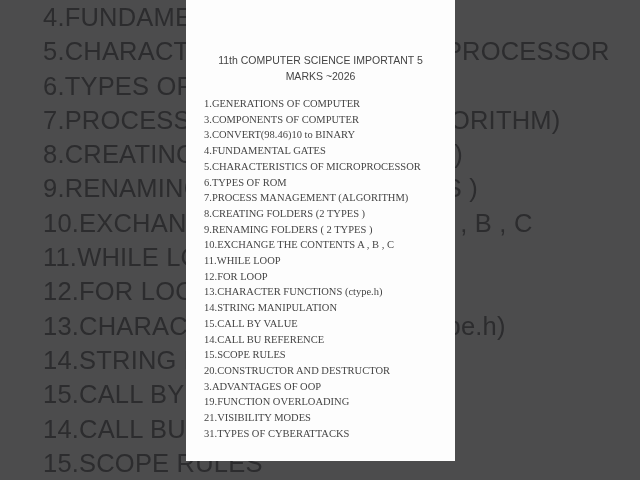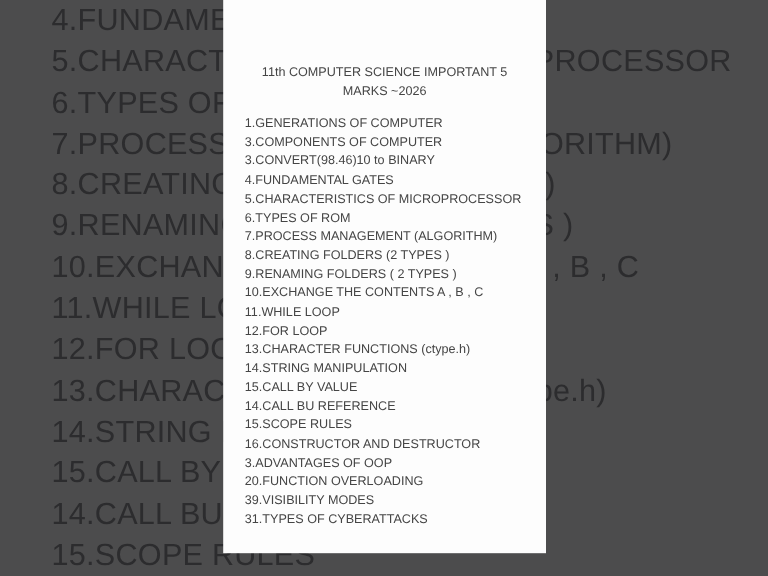--- a/index.html
+++ b/index.html
@@ -40,21 +40,21 @@
     text-align:center;
     font-size:10.5px;line-height:16px;
     padding:0 14px;
   }
   .panel-list{
     margin-top:12px;
     padding-left:18px;padding-right:6px;
     font-size:10.5px;line-height:15.7px;
     list-style:none;
   }
-  .panel-list .list-item{white-space:nowrap;}
+  .panel-list .list-item{white-space:nowrap;font-family:Liberation Serif, serif;}
 </style>
 </head>
 <body>
 
 <div class="stage">
 
   <div class="backdrop-text">
       <div class="bg-line">4.FUNDAMENTAL GATES</div>
       <div class="bg-line">5.CHARACTERISTICS OF MICROPROCESSOR</div>
       <div class="bg-line">6.TYPES OF ROM</div>
@@ -87,21 +87,21 @@
         <li class="list-item">8.CREATING FOLDERS (2 TYPES )</li>
         <li class="list-item">9.RENAMING FOLDERS ( 2 TYPES )</li>
         <li class="list-item">10.EXCHANGE THE CONTENTS A , B , C</li>
         <li class="list-item">11.WHILE LOOP</li>
         <li class="list-item">12.FOR LOOP</li>
         <li class="list-item">13.CHARACTER FUNCTIONS (ctype.h)</li>
         <li class="list-item">14.STRING MANIPULATION</li>
         <li class="list-item">15.CALL BY VALUE</li>
         <li class="list-item">14.CALL BU REFERENCE</li>
         <li class="list-item">15.SCOPE RULES</li>
-        <li class="list-item">16.CONSTRUCTOR AND DESTRUCTOR</li>
+        <li class="list-item">20.CONSTRUCTOR AND DESTRUCTOR</li>
         <li class="list-item">3.ADVANTAGES OF OOP</li>
-        <li class="list-item">20.FUNCTION OVERLOADING</li>
-        <li class="list-item">39.VISIBILITY MODES</li>
+        <li class="list-item">19.FUNCTION OVERLOADING</li>
+        <li class="list-item">21.VISIBILITY MODES</li>
         <li class="list-item">31.TYPES OF CYBERATTACKS</li>
       </ul>
   </div>
 
 </div>
 
 </body></html>

